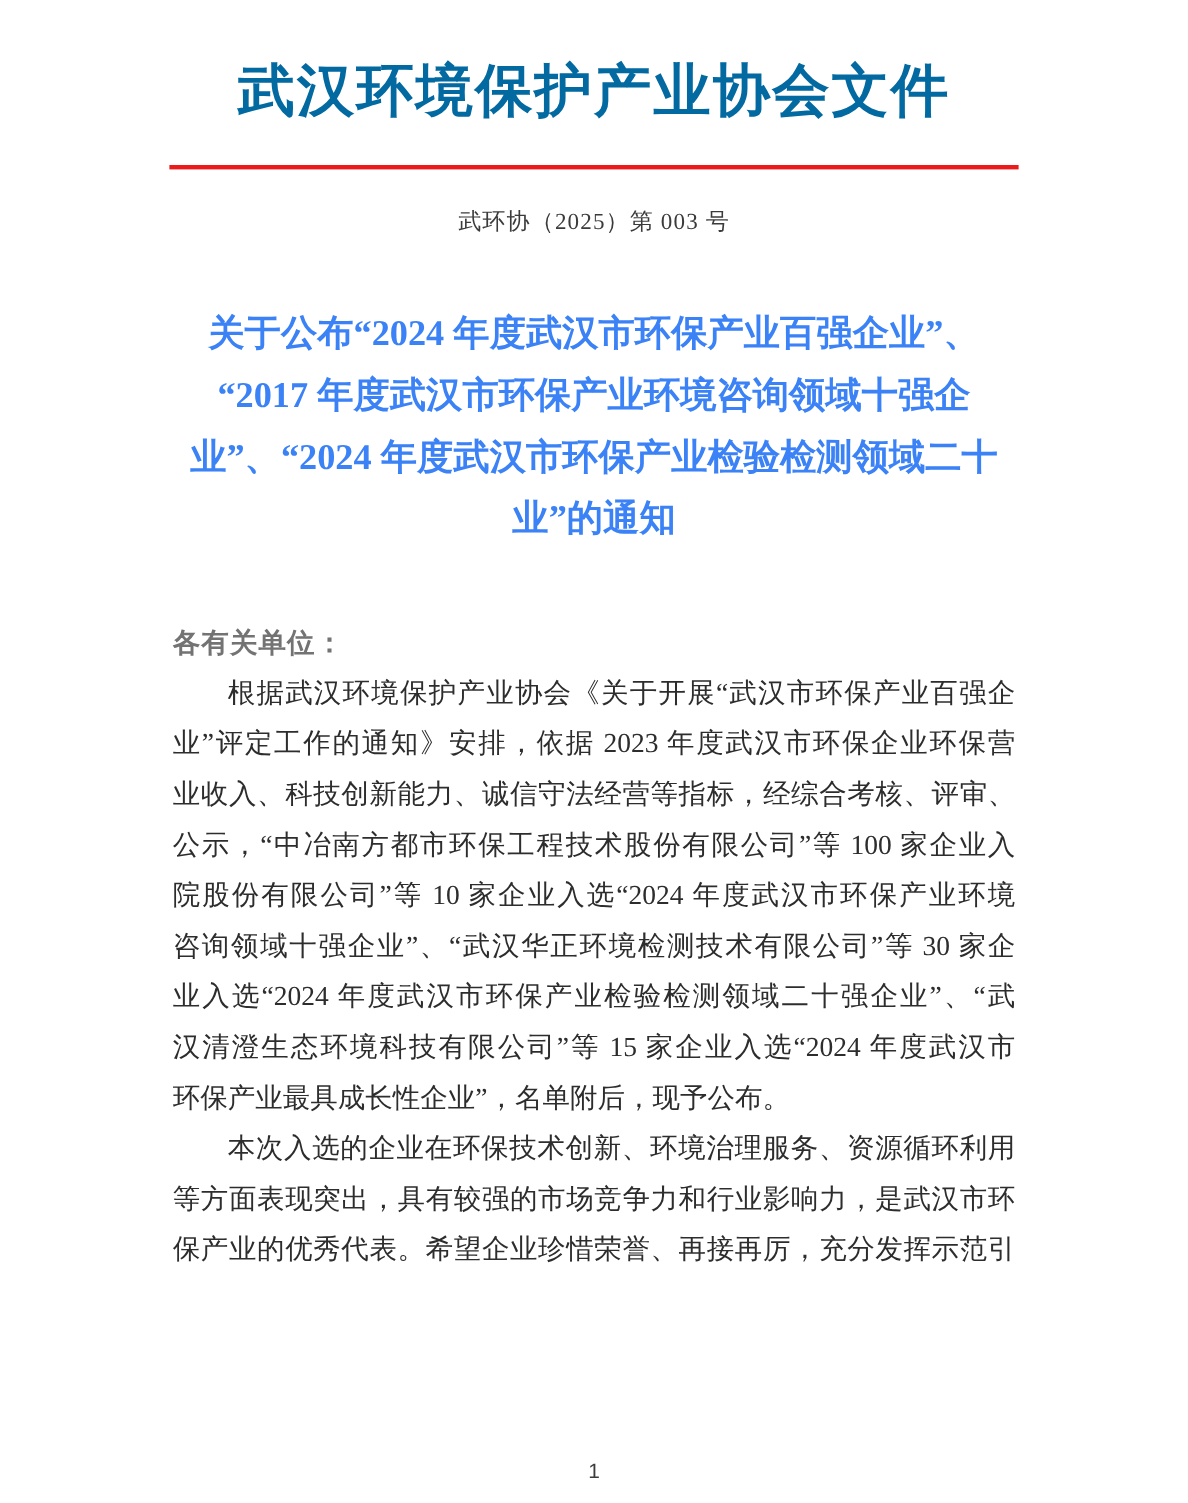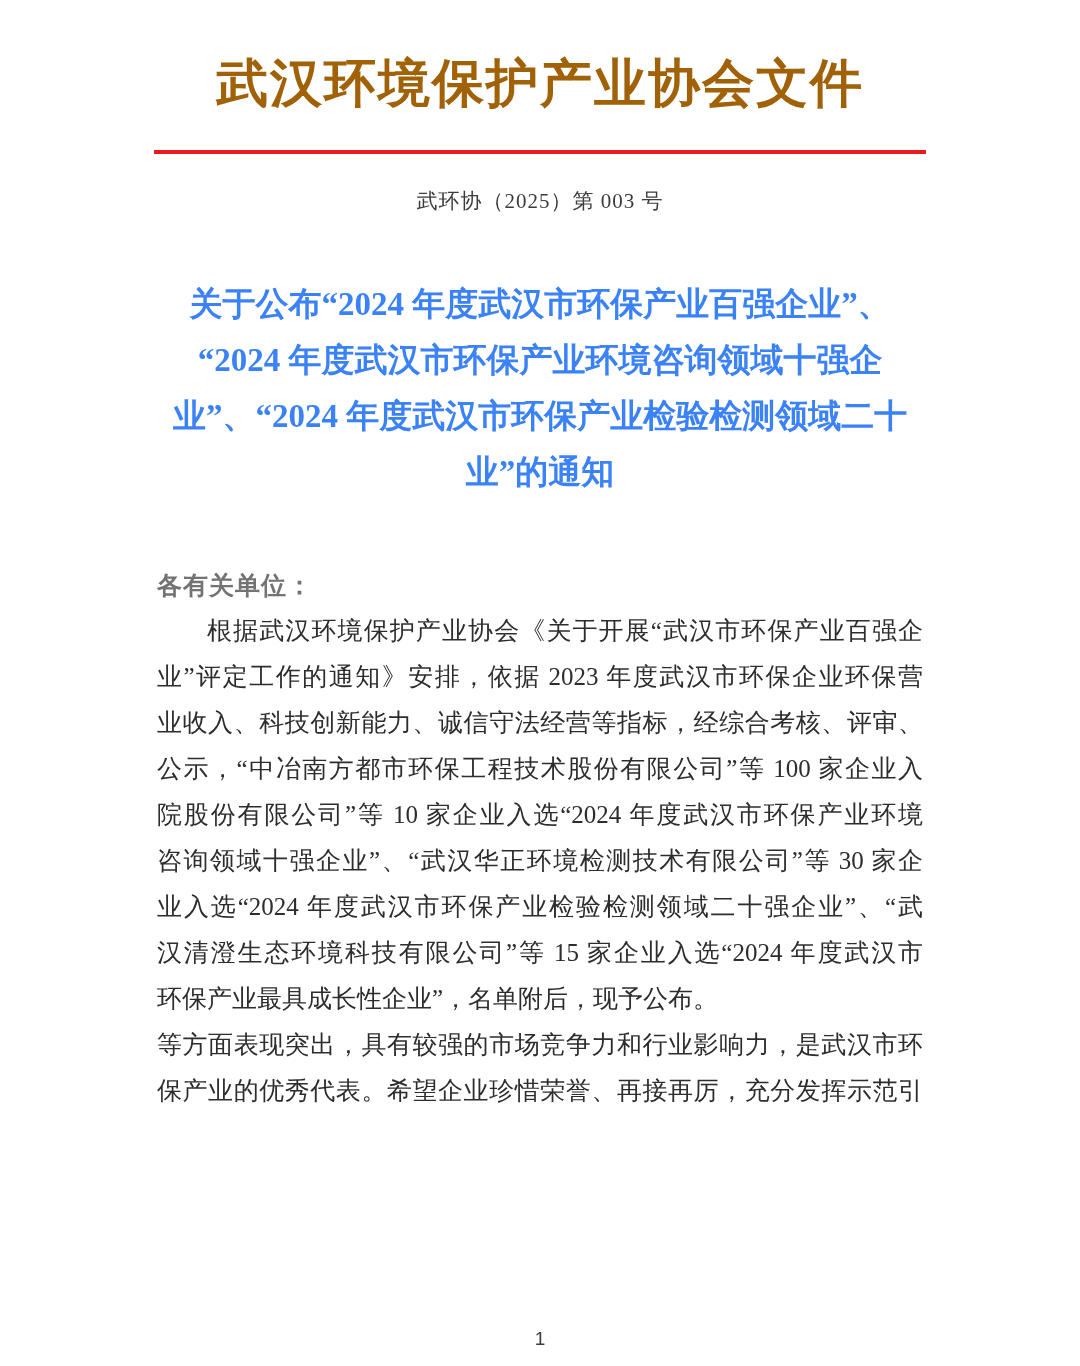--- a/index.html
+++ b/index.html
@@ -20,21 +20,21 @@
     width: 766px;
     margin: 0 auto;
   }
   
   .org-title {
     margin-top: 52px;
     font-size: 52px;
     line-height: 64px;
     font-weight: bold;
     text-align: center;
-    color: #a16207;
+    color: #0369a1;
     letter-spacing: 2px;
     white-space: nowrap;
   }
   .red-line {
     width: 772px;
     height: 4px;
     margin: 34px auto 0 auto;
     background: #ec1a1a;
   }
   .doc-number {
@@ -100,35 +100,36 @@
 <div class="page">
 
   <div class="org-title">武汉环境保护产业协会文件</div>
 
   <div class="red-line"></div>
 
   <div class="doc-number">武环协（2025）第 003 号</div>
 
   <div class="content title-block">
     <div class="title-line">关于公布“2024 年度武汉市环保产业百强企业”、</div>
-    <div class="title-line">“2024 年度武汉市环保产业环境咨询领域十强企</div>
+    <div class="title-line">“2017 年度武汉市环保产业环境咨询领域十强企</div>
     <div class="title-line">业”、“2024 年度武汉市环保产业检验检测领域二十</div>
     <div class="title-line">业”的通知</div>
   </div>
 
   <div class="content body-block">
     <div class="body-line b-end b-salutation">各有关单位：</div>
     <div class="body-line b-indent">根据武汉环境保护产业协会《关于开展“武汉市环保产业百强企</div>
     <div class="body-line">业”评定工作的通知》安排，依据 2023 年度武汉市环保企业环保营</div>
     <div class="body-line">业收入、科技创新能力、诚信守法经营等指标，经综合考核、评审、</div>
     <div class="body-line">公示，“中冶南方都市环保工程技术股份有限公司”等 100 家企业入</div>
     <div class="body-line">院股份有限公司”等 10 家企业入选“2024 年度武汉市环保产业环境</div>
     <div class="body-line">咨询领域十强企业”、“武汉华正环境检测技术有限公司”等 30 家企</div>
     <div class="body-line">业入选“2024 年度武汉市环保产业检验检测领域二十强企业”、“武</div>
     <div class="body-line">汉清澄生态环境科技有限公司”等 15 家企业入选“2024 年度武汉市</div>
     <div class="body-line b-end">环保产业最具成长性企业”，名单附后，现予公布。</div>
+    <div class="body-line b-indent">本次入选的企业在环保技术创新、环境治理服务、资源循环利用</div>
     <div class="body-line">等方面表现突出，具有较强的市场竞争力和行业影响力，是武汉市环</div>
     <div class="body-line">保产业的优秀代表。希望企业珍惜荣誉、再接再厉，充分发挥示范引</div>
   </div>
 
   <div class="page-number">1</div>
 
 </div>
 
 </body></html>

